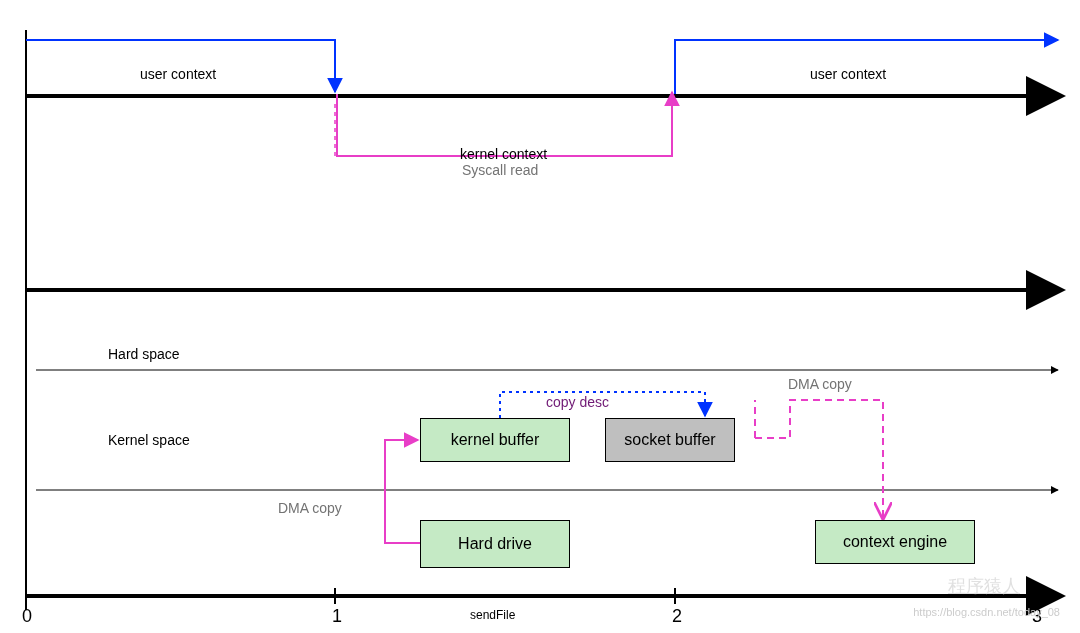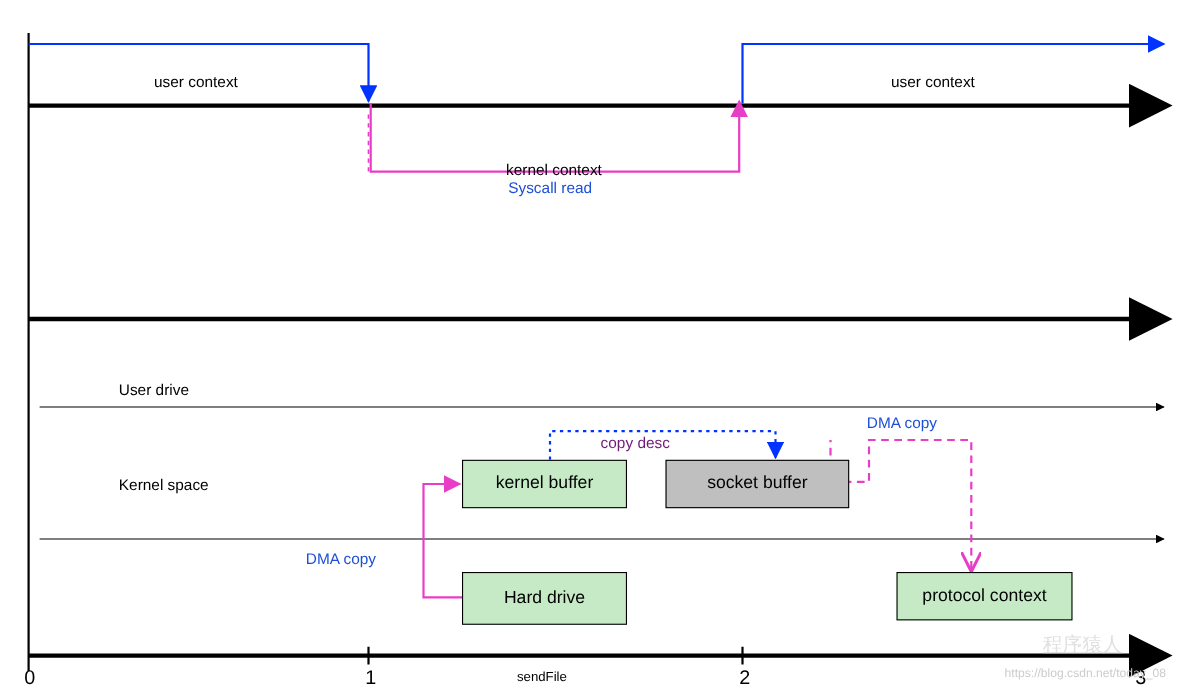--- a/index.html
+++ b/index.html
@@ -25,21 +25,21 @@
   .box {
     position: absolute;
     border: 1px solid #000;
     display: flex;
     align-items: center;
     justify-content: center;
     font-size: 16px;
   }
   .box-green { background: #c5eac5; }
   .box-gray { background: #bfbfbf; }
-  .magenta { color: #1d4ed8; }
+  .magenta { color: #737373; }
   .watermark {
     position: absolute;
     right: 20px;
     bottom: 15px;
     color: #ccc;
     font-size: 11px;
   }
   .wm2 {
     position: absolute;
     right: 60px;
@@ -110,38 +110,38 @@
 
   <line x1="755" y1="438" x2="755" y2="400" stroke="#e83ec7" stroke-width="2" stroke-dasharray="7 5"></line>
 
 </svg>
 
 <div class="label" style="left:140px; top:66px;">user context</div>
 <div class="label" style="left:810px; top:66px;">user context</div>
 <div class="label" style="left:460px; top:114px;margin-top:32px;">kernel context</div>
 <div class="label magenta" style="left:462px; top:162px;">Syscall read</div>
 
-<div class="label" style="left:108px; top:346px;">User drive</div>
+<div class="label" style="left:108px; top:346px;">Hard space</div>
 <div class="label" style="left:108px; top:432px;text-align:center;">Kernel  space</div>
 
 <div class="label magenta" style="left:278px; top:500px;">DMA copy</div>
 <div class="label magenta" style="left:788px; top:376px;">DMA copy</div>
 <div class="label" style="left:546px; top:394px; color:#701a75;">copy desc</div>
 
 <div class="box box-green" style="left:420px; top:418px; width:150px; height:44px;">
   <span>kernel buffer</span>
 </div>
-<div class="box box-gray" style="left:605px; top:418px; width:167px; height:44px;">
+<div class="box box-gray" style="left:605px; top:418px; width:130px; height:44px;">
   <span>socket buffer</span>
 </div>
 <div class="box box-green" style="left:420px; top:520px; width:150px; height:48px;">
   <span>Hard drive</span>
 </div>
 <div class="box box-green" style="left:815px; top:520px; width:160px; height:44px;">
-  <span>protocol context</span>
+  <span>context engine</span>
 </div>
 
 <div class="label" style="left:22px; top:606px; font-size:18px;">0</div>
 <div class="label" style="left:332px; top:606px; font-size:18px;">1</div>
 <div class="label" style="left:672px; top:606px; font-size:18px;">2</div>
 <div class="label" style="left:1032px; top:606px; font-size:18px;">3</div>
 
 <div class="label" style="left:470px; top:608px; font-size:12px; font-weight:500;">sendFile</div>
 
 <div class="wm2">程序猿人</div>

